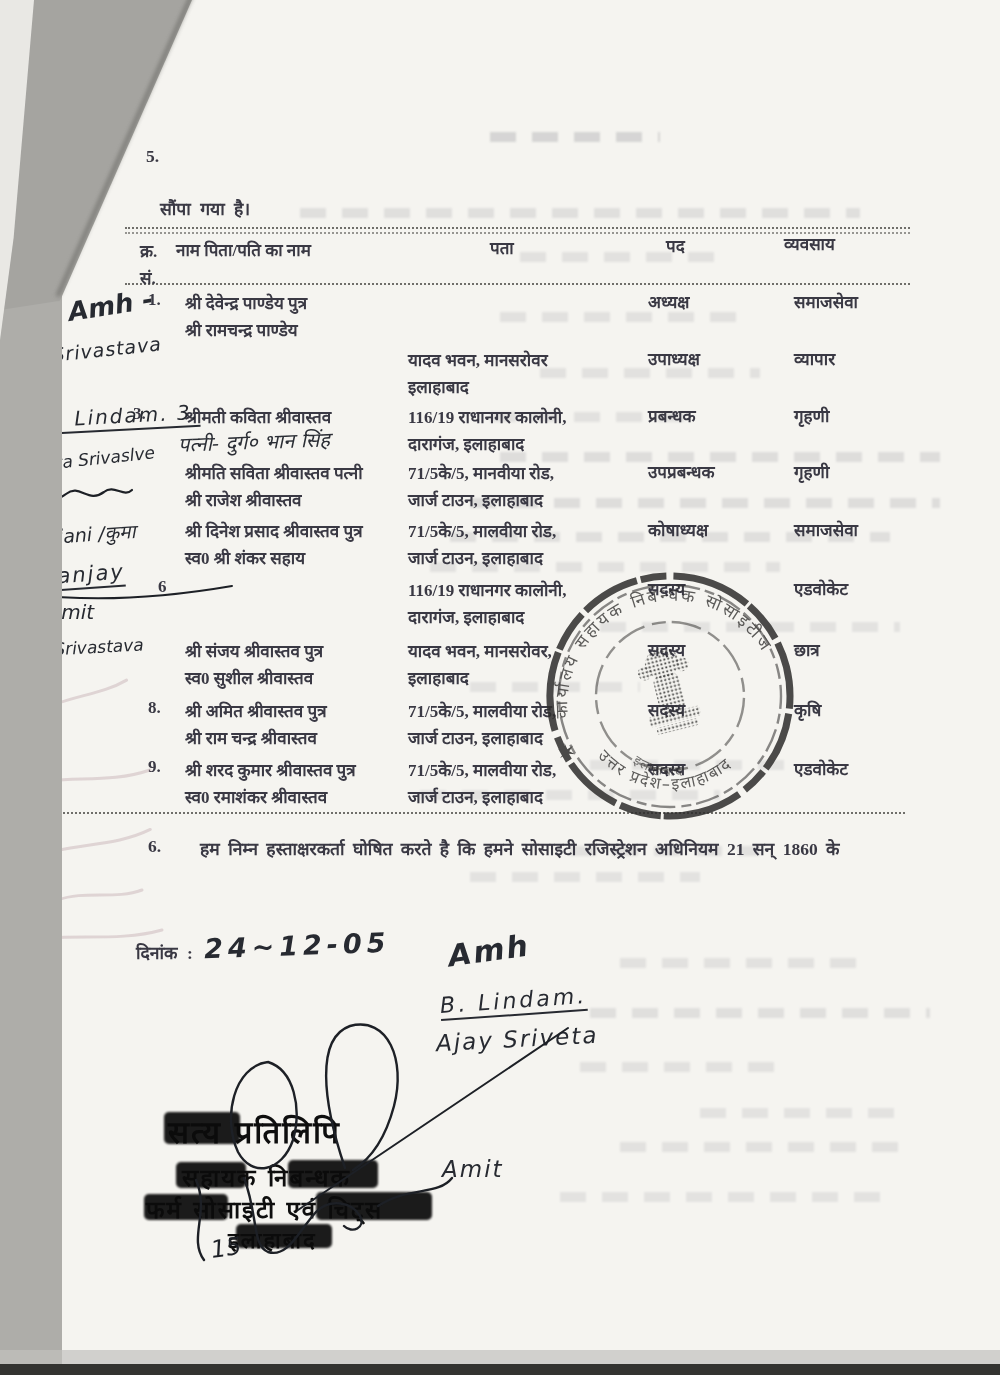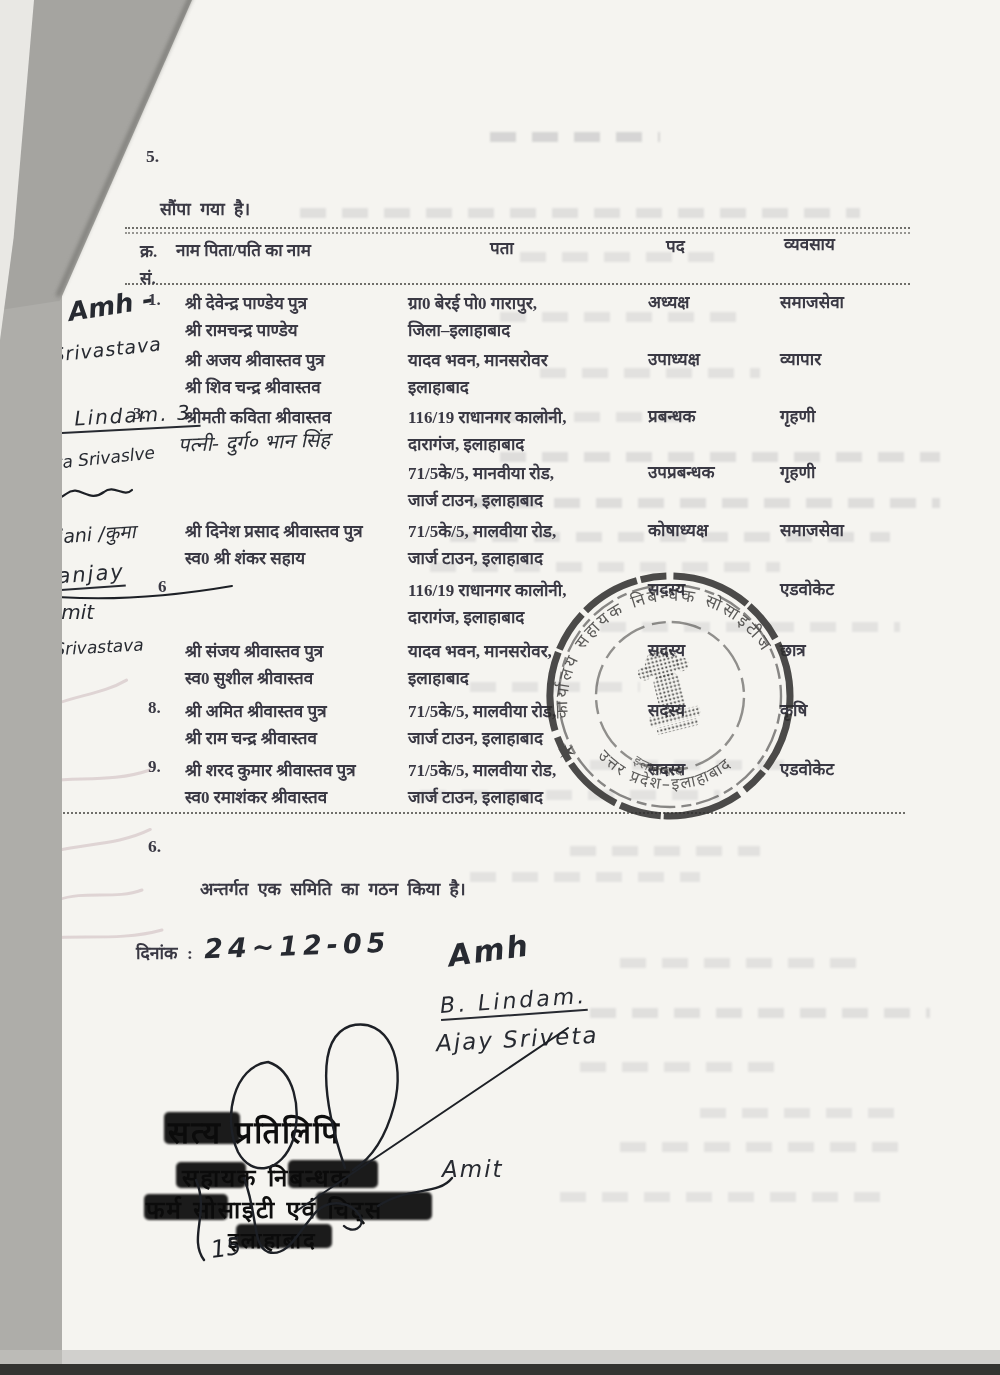--- a/index.html
+++ b/index.html
@@ -17,21 +17,21 @@
   .bottom-fade{position:absolute;left:0;top:1350px;width:1000px;height:14px;background:#c2c1bd;opacity:.7;}
 
   
   .print{position:absolute;white-space:nowrap;font-weight:600;color:#3a3944;}
   .heading{font-size:17.5px;word-spacing:5px;}
   .cell{font-size:17px;}
   .cl{display:block;line-height:27px;}
   .dots{position:absolute;border-top:2px dotted #6f6e6a;height:0;}
   .trow{position:absolute;left:125px;width:800px;height:56px;}
   .c{position:absolute;top:0;font-size:17px;font-weight:600;color:#3a3944;white-space:nowrap;}
-  .c.sno{left:23px;} .c.name{left:60px;} .c.addr{left:283px;} .c.post{left:523px;} .c.occ{left:655px;}
+  .c.sno{left:23px;} .c.name{left:60px;} .c.addr{left:283px;} .c.post{left:523px;} .c.occ{left:669px;}
 
   
   .hw{position:absolute;font-family:"DejaVu Sans",sans-serif;font-style:italic;color:#272a31;white-space:nowrap;}
   .hw-dev{font-family:"DejaVu Sans",sans-serif;font-style:italic;color:#2b2e35;}
   .u{border-bottom:2px solid #272a31;padding-bottom:1px;}
 
   
   .bleed{position:absolute;height:10px;filter:blur(1.2px);opacity:.8;
          background:repeating-linear-gradient(90deg,rgba(118,118,128,.30) 0 26px,rgba(0,0,0,0) 26px 42px);}
 
@@ -86,33 +86,25 @@
   <span class="print cell" style="left:490px;top:236px;">पता</span>
   <span class="print cell" style="left:666px;top:234px;">पद</span>
   <span class="print cell" style="left:784px;top:232px;">व्यवसाय</span>
 
   <div class="trow" style="top:290px;">
     <span class="c sno">1.</span>
     <span class="c name">
         <span class="cl">श्री देवेन्द्र पाण्डेय पुत्र</span>
         <span class="cl">श्री रामचन्द्र पाण्डेय</span>
       </span>
-    <span class="c addr">
-        <span class="cl">ग्रा0 बेरई पो0 गारापुर,</span>
-        <span class="cl">जिला–इलाहाबाद</span>
-      </span>
     <span class="c post">अध्यक्ष</span>
     <span class="c occ">समाजसेवा</span>
   </div>
 
   <div class="trow" style="top:347px;">
-    <span class="c name">
-        <span class="cl">श्री अजय श्रीवास्तव पुत्र</span>
-        <span class="cl">श्री शिव चन्द्र श्रीवास्तव</span>
-      </span>
     <span class="c addr">
         <span class="cl">यादव भवन, मानसरोवर</span>
         <span class="cl">इलाहाबाद</span>
       </span>
     <span class="c post">उपाध्यक्ष</span>
     <span class="c occ">व्यापार</span>
   </div>
 
   <div class="trow" style="top:404px;">
     <span class="c sno" style="left:8px;">3.</span>
@@ -122,20 +114,24 @@
     <span class="c addr">
         <span class="cl">116/19 राधानगर कालोनी,</span>
         <span class="cl">दारागंज, इलाहाबाद</span>
       </span>
     <span class="c post">प्रबन्धक</span>
     <span class="c occ">गृहणी</span>
   </div>
   <span class="hw hw-dev" style="left:178px;top:428px;font-size:20px;transform:rotate(-2deg);">पत्नी- दुर्ग० भान सिंह</span>
 
   <div class="trow" style="top:460px;">
+    <span class="c name">
+        <span class="cl">श्रीमति सविता श्रीवास्तव पत्नी</span>
+        <span class="cl">श्री राजेश श्रीवास्तव</span>
+      </span>
     <span class="c addr">
         <span class="cl">71/5के/5, मानवीया रोड,</span>
         <span class="cl">जार्ज टाउन, इलाहाबाद</span>
       </span>
     <span class="c post">उपप्रबन्धक</span>
     <span class="c occ">गृहणी</span>
   </div>
 
   <div class="trow" style="top:518px;">
     <span class="c name">
@@ -195,21 +191,21 @@
       </span>
     <span class="c addr">
         <span class="cl">71/5के/5, मालवीया रोड,</span>
         <span class="cl">जार्ज टाउन, इलाहाबाद</span>
       </span>
     <span class="c post">सदस्य</span>
     <span class="c occ">एडवोकेट</span>
   </div>
 
   <span class="print heading" style="left:148px;top:836px;">6.</span>
-  <span class="print heading" style="left:200px;top:876px;">अन्तर्गत एक समिति का गठन किया है।</span>
+  <span class="print heading" style="left:200px;top:836px;word-spacing:4px;">हम निम्न हस्ताक्षरकर्ता घोषित करते है कि हमने सोसाइटी रजिस्ट्रेशन अधिनियम 21 सन् 1860 के</span>
 
   <span class="print heading" style="left:136px;top:940px;">दिनांक :</span>
   <span class="hw" style="left:204px;top:930px;font-size:27px;font-weight:700;letter-spacing:5px;transform:rotate(-2deg);">24~12-05</span>
 
   <span class="hw" style="left:448px;top:933px;font-size:30px;font-weight:700;transform:rotate(-8deg);letter-spacing:2px;">Amh</span>
   <span class="hw u" style="left:440px;top:988px;font-size:22px;transform:rotate(-4deg);letter-spacing:3px;">B. Lindam.</span>
   <span class="hw" style="left:436px;top:1026px;font-size:23px;transform:rotate(-3deg);letter-spacing:2px;">Ajay Sriveta</span>
   <span class="hw" style="left:442px;top:1156px;font-size:23px;letter-spacing:2px;">Amit</span>
 
   <span class="hw" style="left:48px;top:292px;font-size:26px;font-weight:700;transform:rotate(-9deg);">- Amh -</span>

